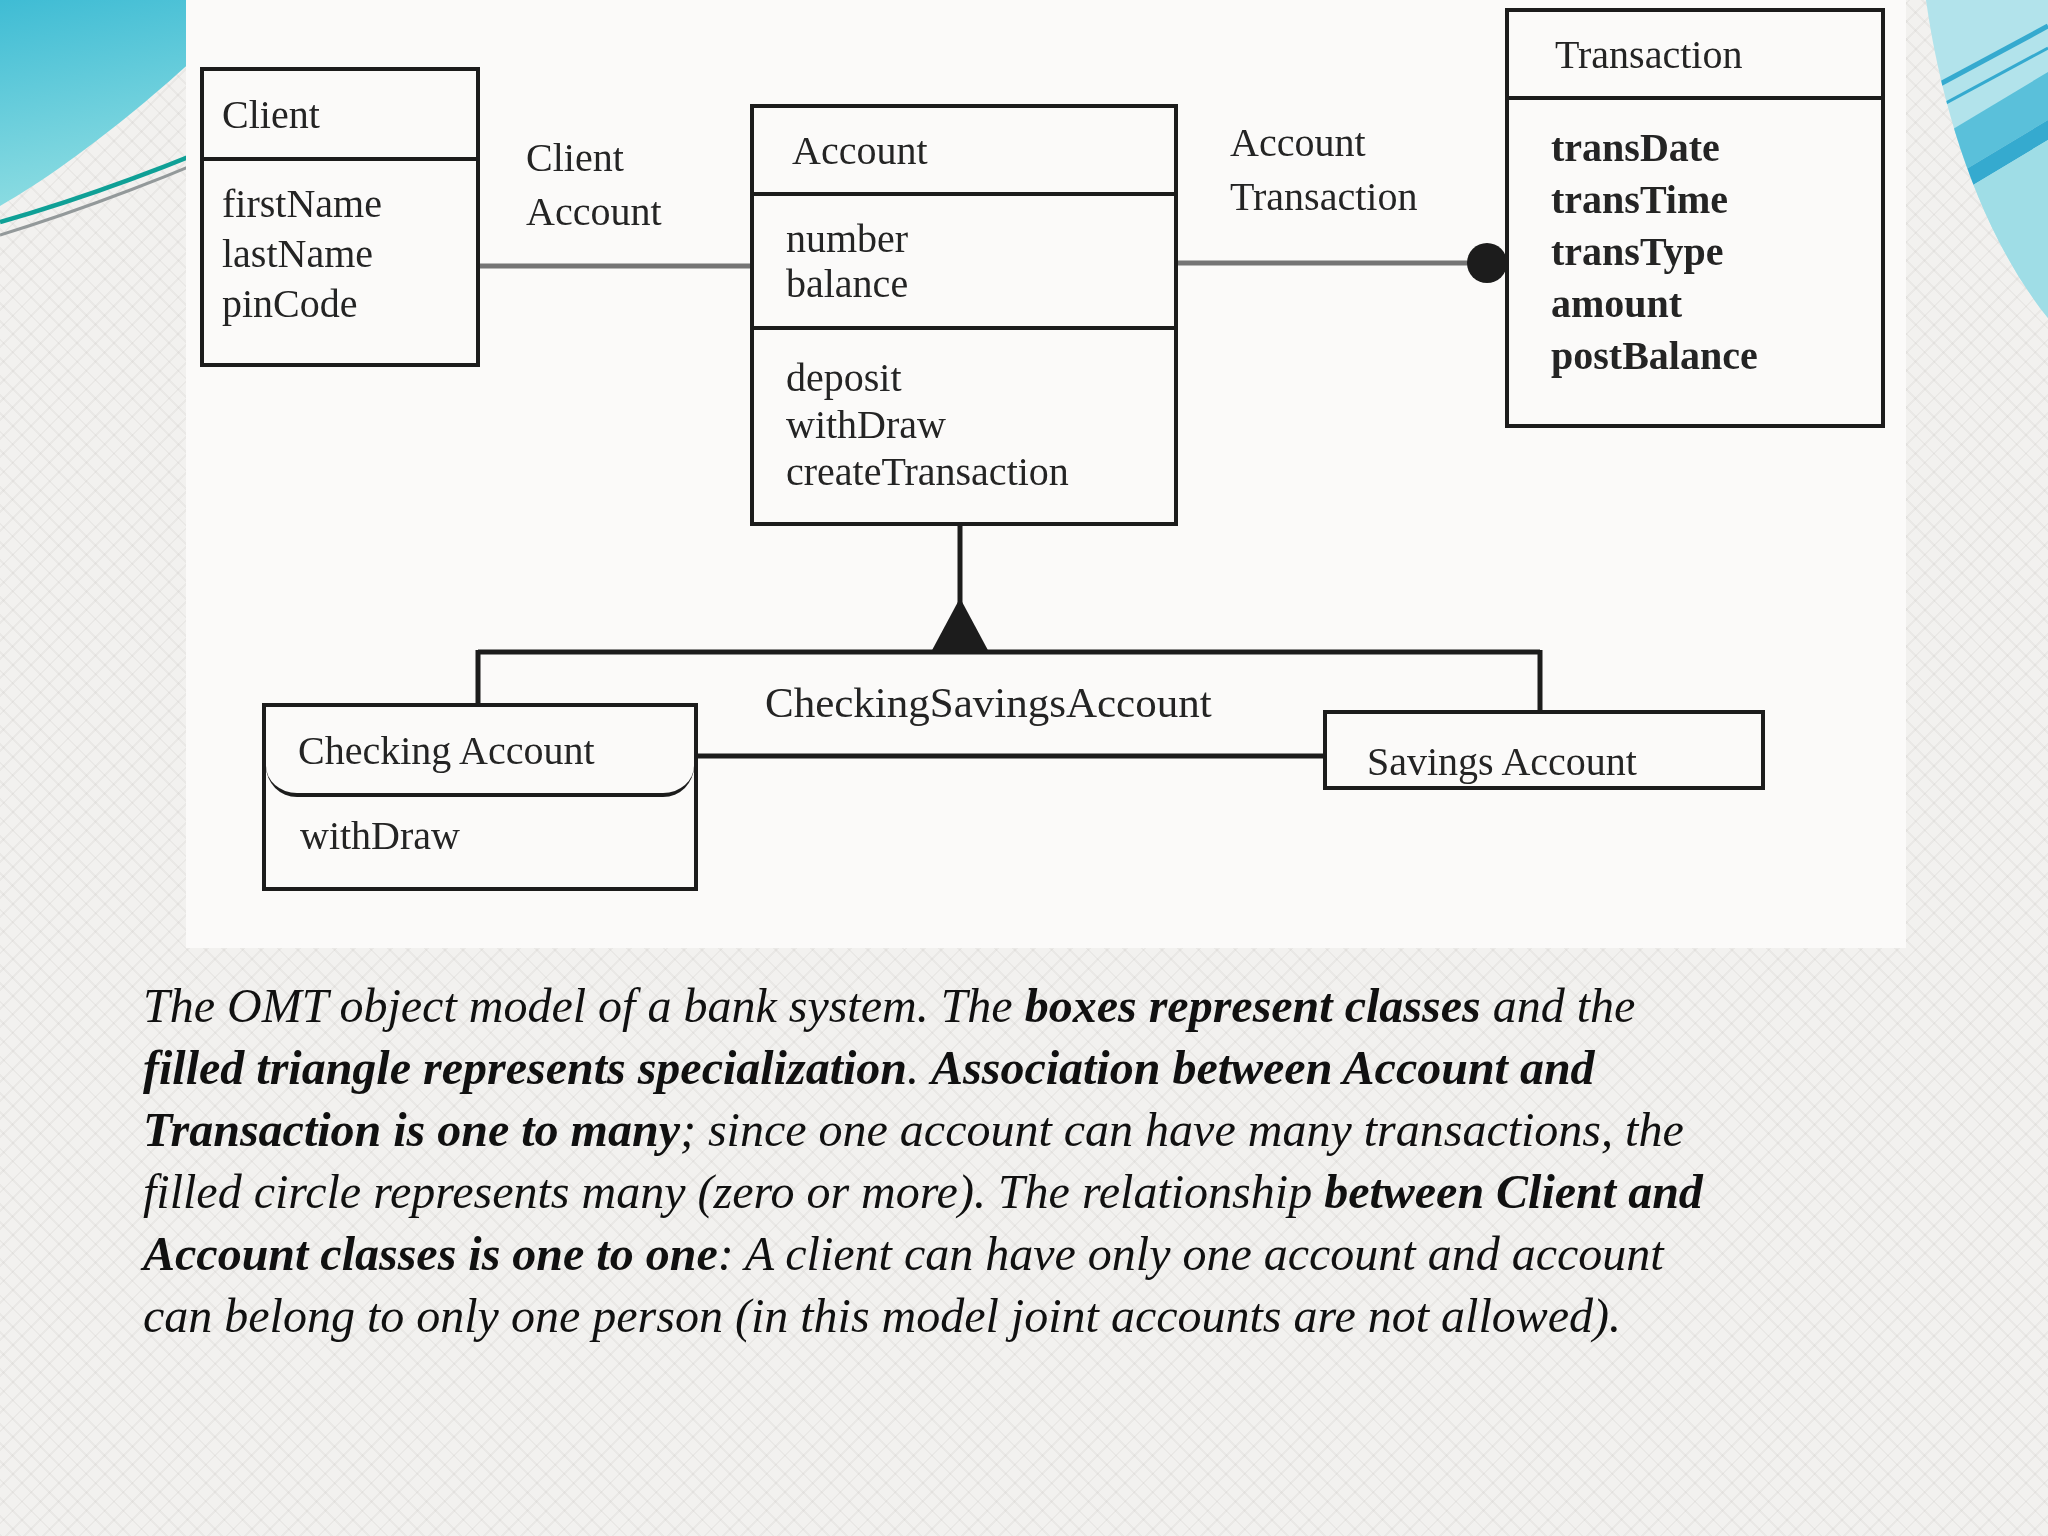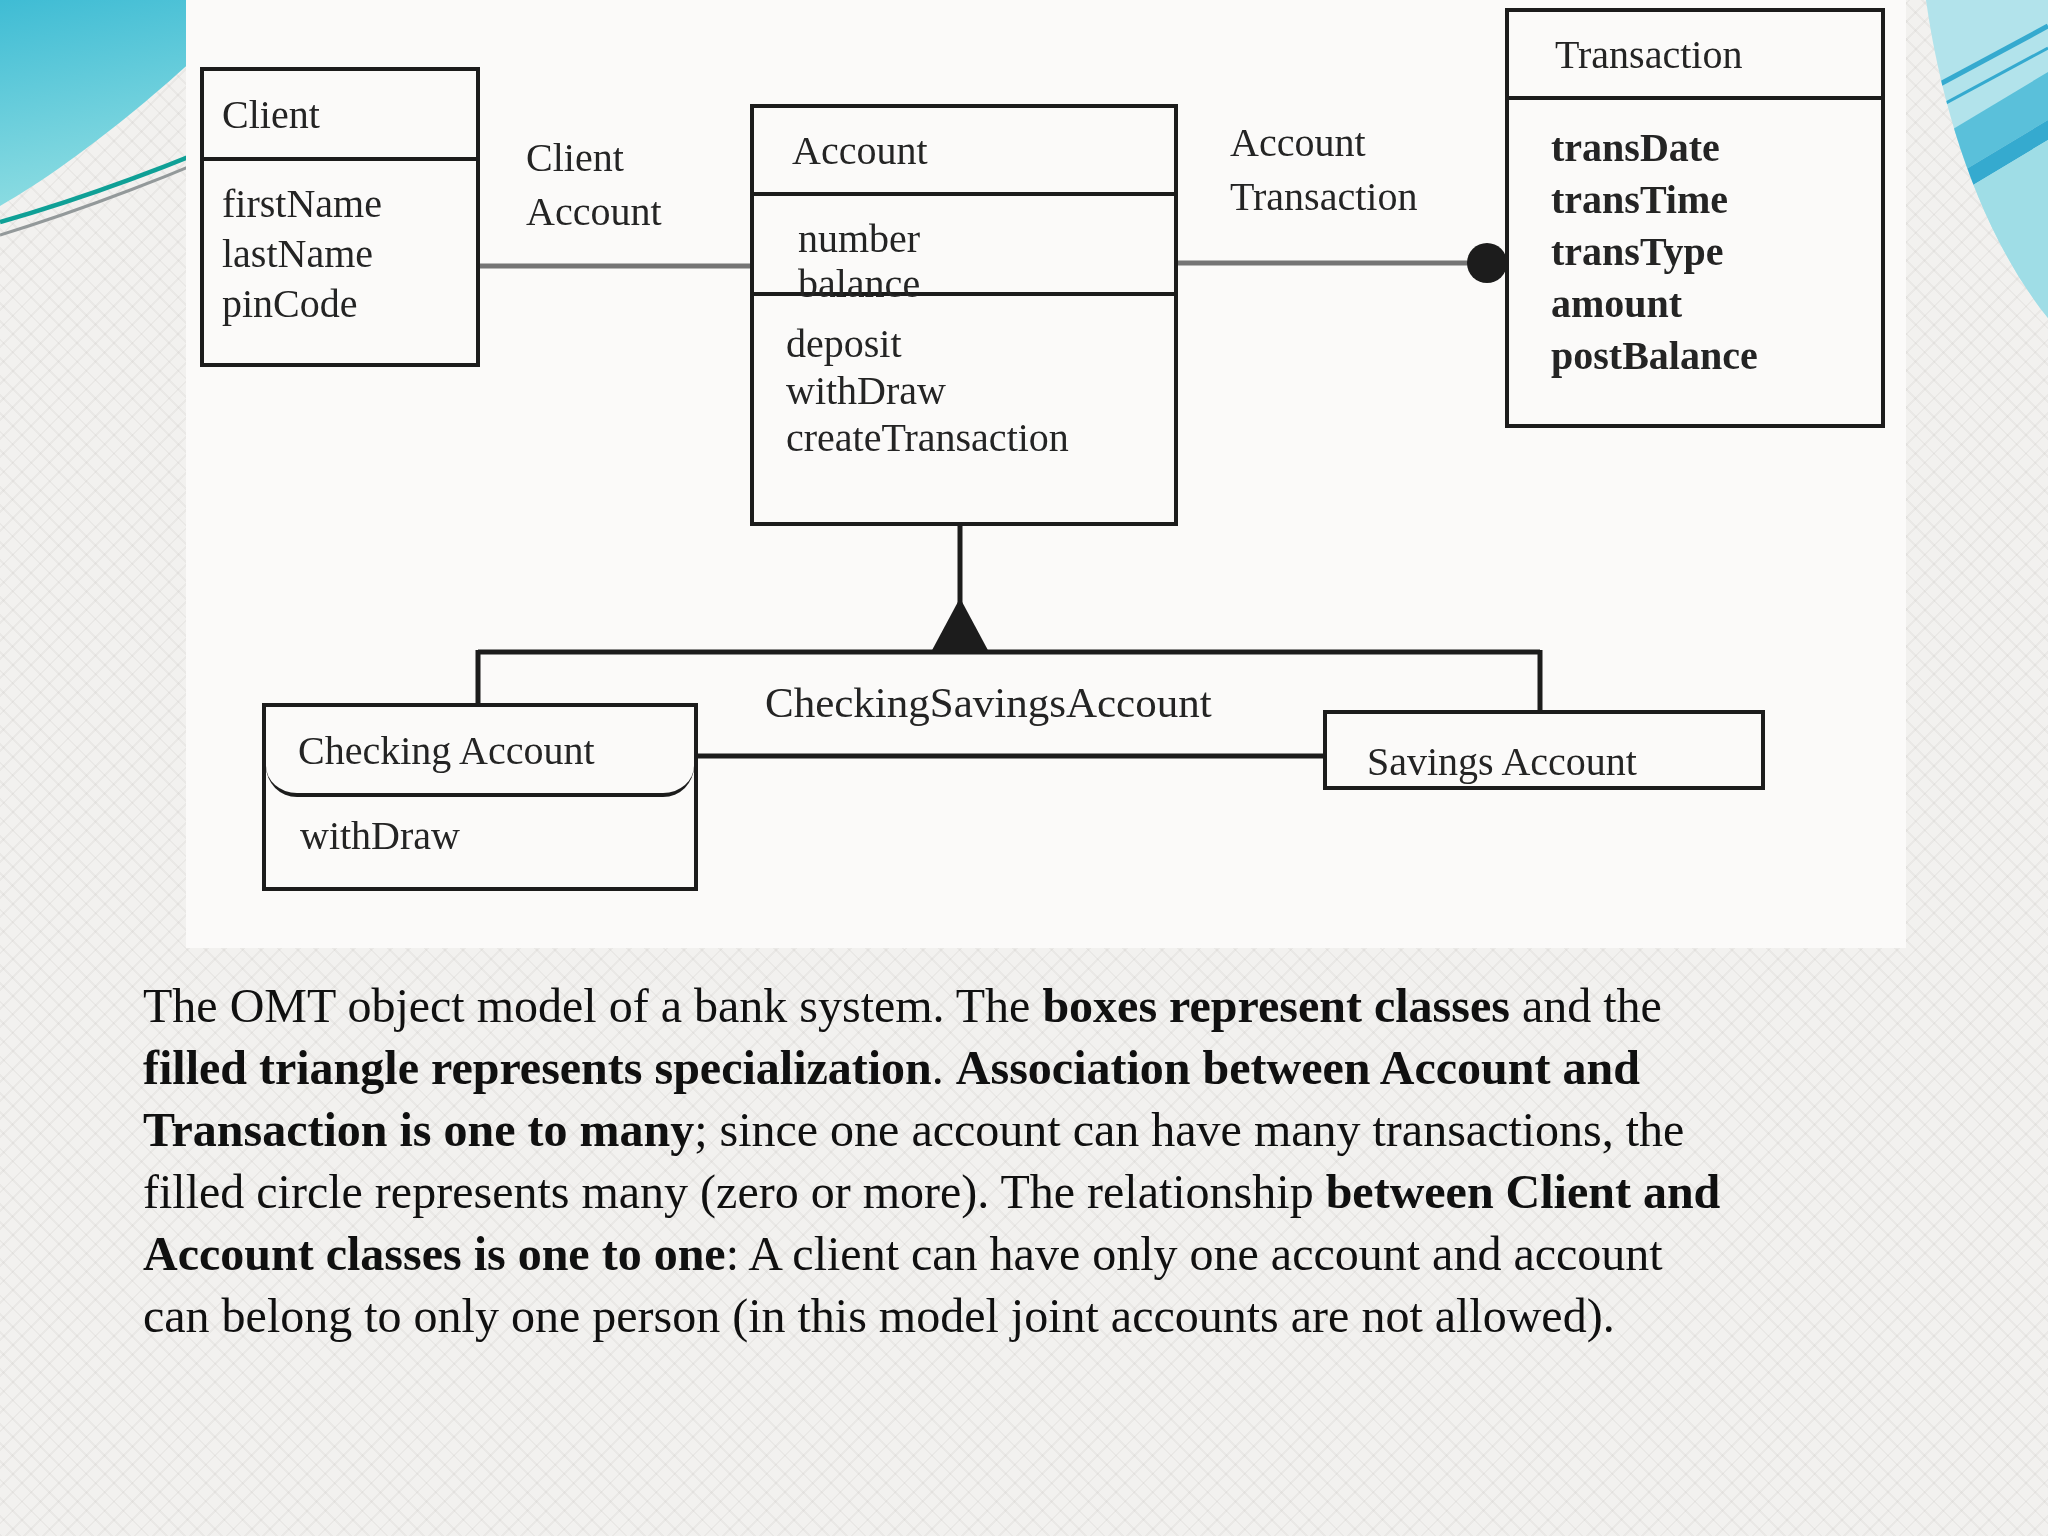--- a/index.html
+++ b/index.html
@@ -48,21 +48,21 @@
   .assoc-label{
     position:absolute;z-index:4;color:var(--text-ink);font-size:40px;
     line-height:54px;white-space:nowrap;
   }
   .gen-label{
     position:absolute;z-index:4;color:var(--text-ink);font-size:43px;
     white-space:nowrap;text-align:left;
   }
   .caption{
     position:absolute;z-index:4;left:143px;top:975px;width:1800px;
-    font-size:48px;line-height:62px;color:var(--caption-ink);
+    font-style:italic;font-size:48px;line-height:62px;color:var(--caption-ink);
   }
   .caption .cap-line{white-space:nowrap;}
   .caption .b{font-weight:700;}
 </style>
 </head>
 <body>
 
 <div class="slide">
 
   <svg class="decor" style="left:0;top:0;" width="270" height="300" viewBox="0 0 270 300">
@@ -120,21 +120,21 @@
 
   <div class="assoc-label" style="left:526px;top:131px;">
     <div>Client</div>
     <div>Account</div>
   </div>
 
   <div class="cls" style="left:750px;top:104px;width:428px;height:422px;">
     <div class="title" style="height:88px;padding-left:38px;">
       <span>Account</span>
     </div>
-    <div class="members mid" style="height:100px;padding:20px 0 0 44px;line-height:45px;">
+    <div class="members mid" style="height:134px;padding:20px 0 0 32px;line-height:45px;">
       <div class="line">number</div>
       <div class="line">balance</div>
     </div>
     <div class="members" style="padding:24px 0 0 32px;line-height:47px;">
       <div class="line">deposit</div>
       <div class="line">withDraw</div>
       <div class="line">createTransaction</div>
     </div>
   </div>
 

